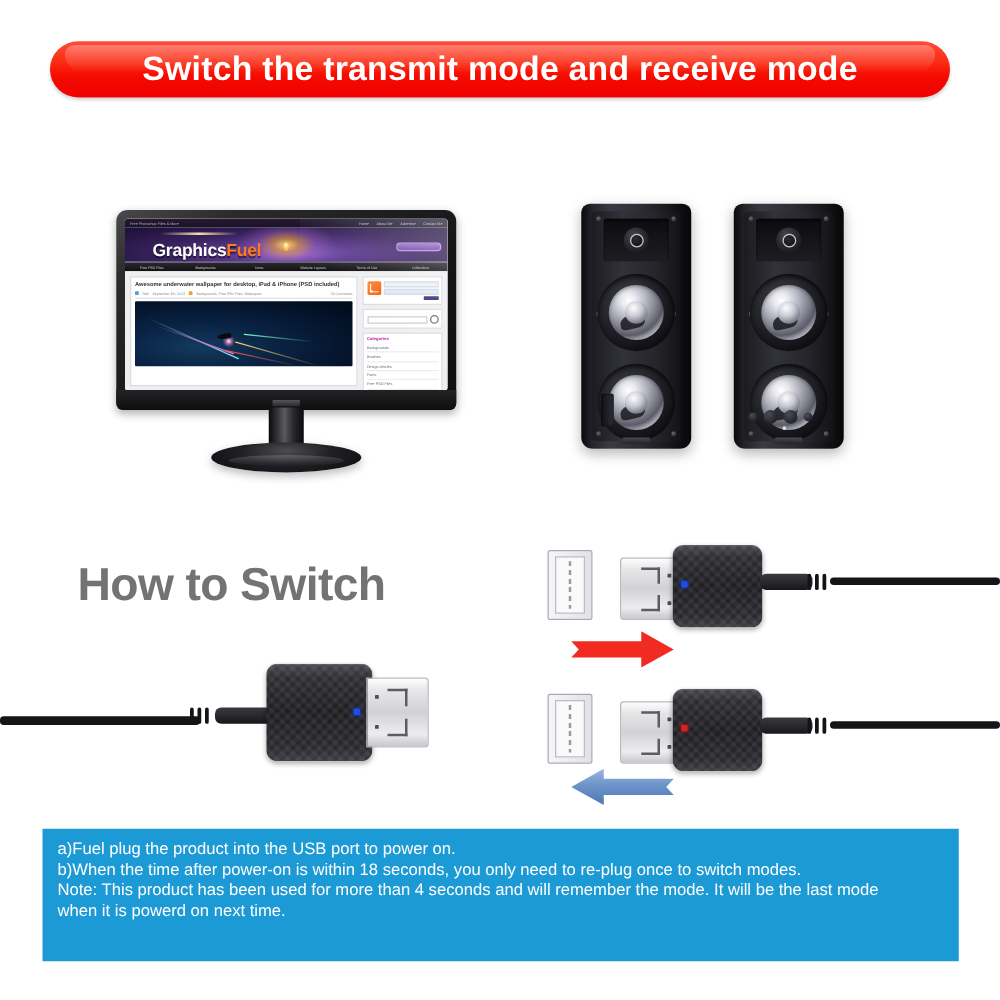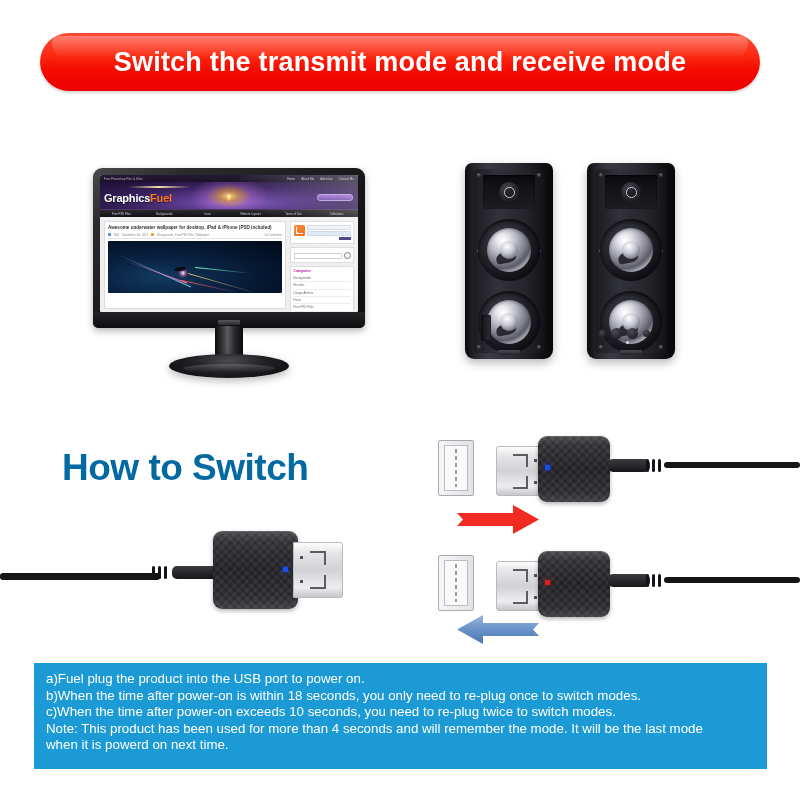--- a/index.html
+++ b/index.html
@@ -6,21 +6,21 @@
   body{
     width:800px;height:800px;position:relative;overflow:hidden;
     background:#ffffff;
     font-family:"Liberation Sans", sans-serif;
     -webkit-font-smoothing:antialiased;
   }
   .stage{position:absolute;left:0;top:0;width:800px;height:800px;}
 
   
   .header-pill{
-    position:absolute;left:40px;top:33px;width:720px;height:58px;
+    position:absolute;left:40px;top:33px;width:720px;height:45px;
     border-radius:29px;
     background:linear-gradient(to bottom,#ff4b36 0%,#fb2a12 38%,#f50b00 62%,#ee0000 100%);
     box-shadow:0 2px 3px rgba(0,0,0,.18);
     display:flex;align-items:center;justify-content:center;
   }
   .header-pill .gloss{
     position:absolute;left:12px;top:3px;right:12px;height:22px;border-radius:20px 20px 40px 40px;
     background:linear-gradient(to bottom,rgba(255,255,255,.30),rgba(255,255,255,0));
     pointer-events:none;
   }
@@ -97,21 +97,21 @@
   .hero-bar{
     position:absolute;left:28px;top:4px;width:62px;height:2px;border-radius:1px;
     background:linear-gradient(to right,rgba(255,232,150,0),rgba(255,236,170,.95),rgba(255,232,150,0));
   }
   .hero-drop{
     position:absolute;left:50%;top:12px;transform:translateX(-50%);
     width:4px;height:7px;border-radius:50% 50% 50% 50%/40% 40% 60% 60%;
     background:radial-gradient(circle at 40% 30%,#fff5cf,#ffc24d 60%,#f49b14 100%);
   }
   .hero-logo{
-    position:absolute;left:4px;top:10px;font-size:11px;font-weight:bold;letter-spacing:-.2px;
+    position:absolute;left:22px;top:10px;font-size:14px;font-weight:bold;letter-spacing:-.2px;
     color:#ffffff;text-shadow:0 1px 1px rgba(0,0,0,.6);
   }
   .hero-logo i{color:#ff7a18;font-style:normal;}
   .hero-btn{
     position:absolute;right:5px;top:12px;width:34px;height:5px;border-radius:3px;
     background:linear-gradient(to bottom,#9a6fd0,#6f46a8);
     border:.3px solid #b895e0;
   }
   .site-nav{
     position:relative;height:7px;display:flex;align-items:center;
@@ -230,21 +230,21 @@
   .led{position:absolute;left:39px;bottom:15px;width:3px;height:3px;border-radius:50%;background:#d9d9e0;}
   .spk-brand{
     position:absolute;left:50%;transform:translateX(-50%);bottom:4px;
     width:22px;height:5px;border-radius:1px;
     background:linear-gradient(to bottom,#4a4a52,#232329);
   }
 
   
   .how-title{
     position:absolute;left:62px;top:447px;
-    color:#0369a1;font-size:37px;font-weight:bold;letter-spacing:-.5px;
+    color:#737373;font-size:37px;font-weight:bold;letter-spacing:-.5px;
     font-family:"Liberation Sans", sans-serif;
   }
 
   
   .dongle{position:absolute;}
   .dong-body{
     position:absolute;border-radius:9px;
     background:
       repeating-linear-gradient(45deg,rgba(255,255,255,.045) 0 3px,rgba(0,0,0,0) 3px 6px),
       repeating-linear-gradient(-45deg,rgba(255,255,255,.045) 0 3px,rgba(0,0,0,0) 3px 6px),
@@ -533,18 +533,17 @@
           <stop offset="100%" stop-color="#4d76b4"></stop>
         </linearGradient>
       </defs>
       <path d="M84 10 L78 16.5 L84 23 L28 23 L28 31 L2 16.5 L28 2 L28 10 Z" fill="url(#blueArrow)"></path>
     </svg>
   </div>
 
   <div class="info-box">
     <div class="info-line">a)Fuel plug the product into the USB port to power on.</div>
     <div class="info-line">b)When the time after power-on is within 18 seconds, you only need to re-plug once to switch modes.</div>
-    <div class="info-line">c)When the time after power-on exceeds 10 seconds, you need to re-plug twice to switch modes.</div>
     <div class="info-line">Note: This product has been used for more than 4 seconds and will remember the mode. It will be the last mode</div>
     <div class="info-line">when it is powerd on next time.</div>
   </div>
 
 </div>
 
 </body></html>

